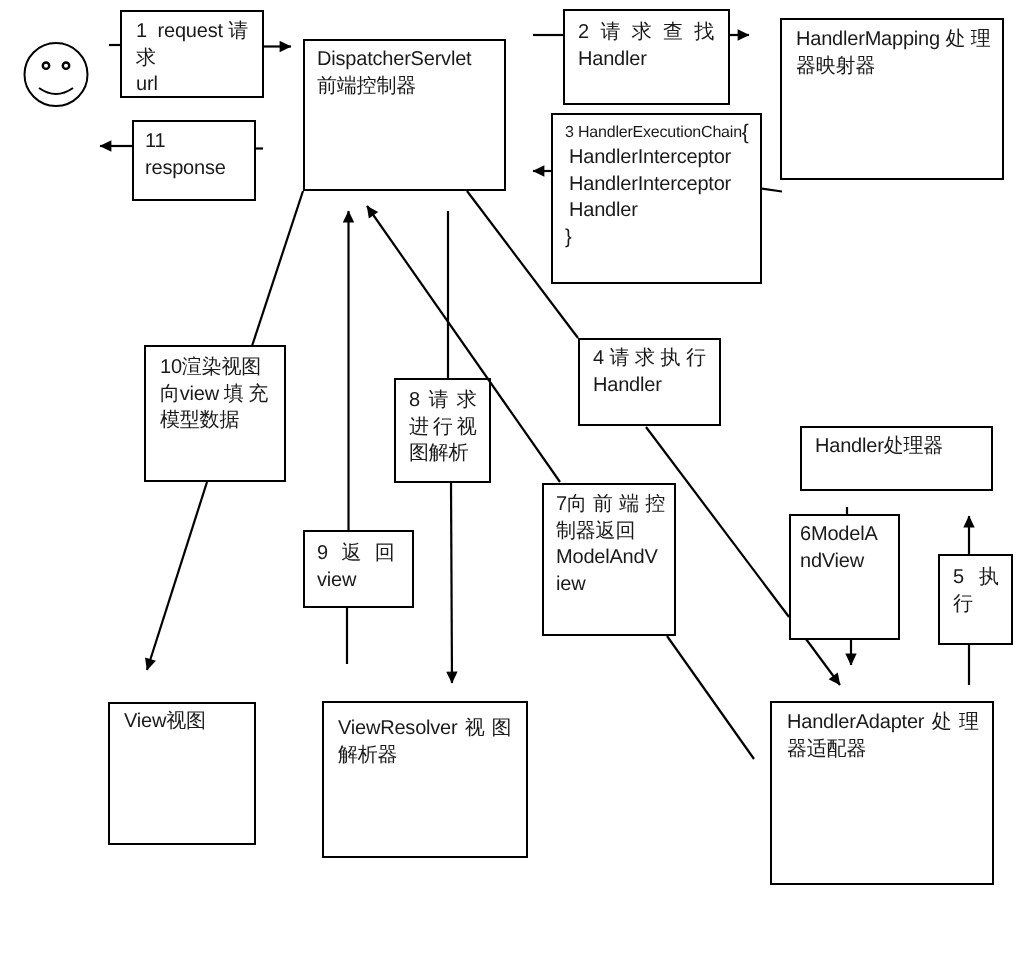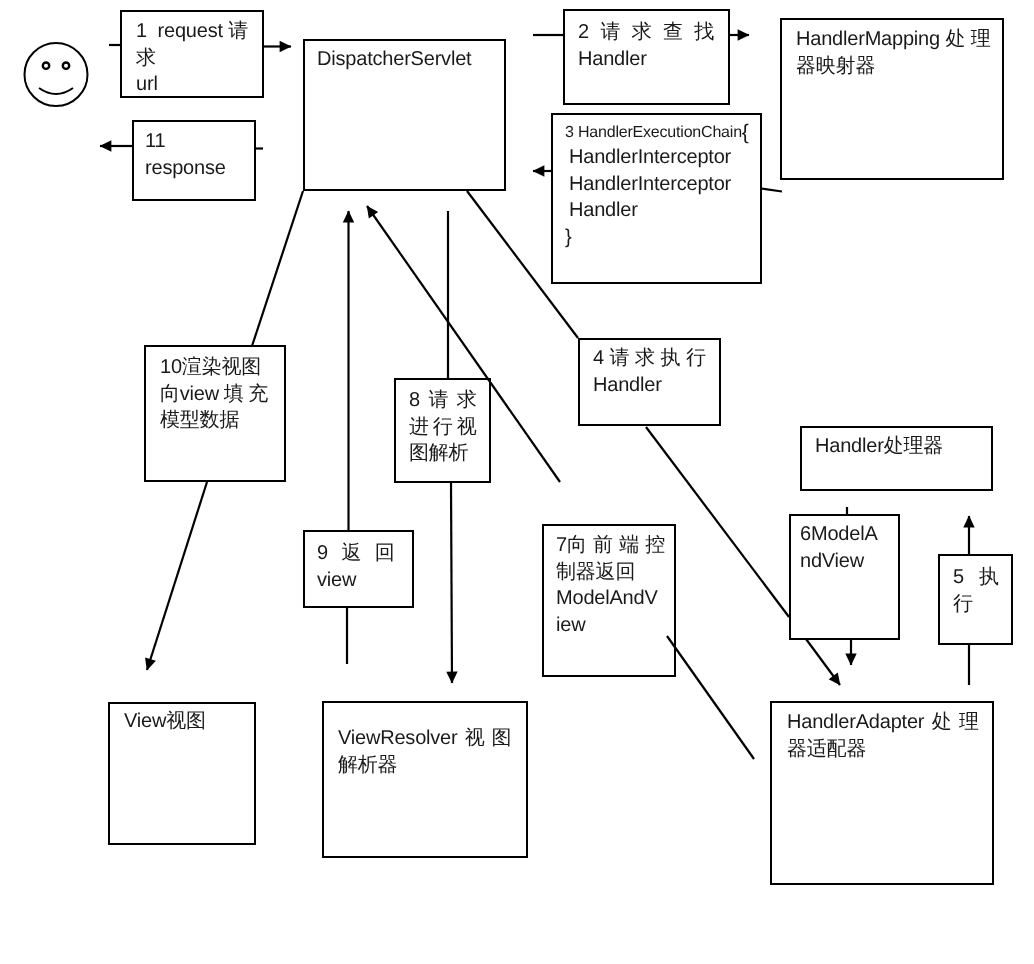--- a/index.html
+++ b/index.html
@@ -28,20 +28,21 @@
   <div class="node" style="left:120px;top:10px;width:144px;height:88px;">
     <div class="txt" style="left:13.6px;right:14.4px;top:5.9px;">
       <div class="ln just"><span>1</span><span>request 请</span></div>
       <div class="ln">求</div>
       <div class="ln">url</div>
     </div>
   </div>
   <div class="node" style="left:303px;top:18px;width:203px;height:152px;margin-top:21px;">
     <div class="txt" style="left:12.0px;right:8px;top:4.9px;">
       <div class="ln">DispatcherServlet</div>
+      <div class="ln">前端控制器</div>
     </div>
   </div>
   <div class="node" style="left:132px;top:120px;width:124px;height:81px;">
     <div class="txt" style="left:11.2px;right:8px;top:6.2px;">
       <div class="ln">11</div>
       <div class="ln">response</div>
     </div>
   </div>
   <div class="node" style="left:563px;top:9px;width:167px;height:96px;">
     <div class="txt" style="left:12.9px;right:14.0px;top:8.2px;">
@@ -80,21 +81,21 @@
       <div class="ln">6ModelA</div>
       <div class="ln">ndView</div>
     </div>
   </div>
   <div class="node" style="left:938px;top:554px;width:75px;height:91px;">
     <div class="txt" style="left:13.1px;right:12.1px;top:7.6px;">
       <div class="ln just"><span>5</span><span>执</span></div>
       <div class="ln">行</div>
     </div>
   </div>
-  <div class="node" style="left:542px;top:483px;width:134px;height:153px;margin-top:41px;">
+  <div class="node" style="left:542px;top:483px;width:134px;height:153px;">
     <div class="txt" style="left:12.0px;right:8.9px;top:5.8px;">
       <div class="ln just"><span>7向</span><span>前</span><span>端</span><span>控</span></div>
       <div class="ln">制器返回</div>
       <div class="ln">ModelAndV</div>
       <div class="ln">iew</div>
     </div>
   </div>
   <div class="node" style="left:394px;top:378px;width:97px;height:105px;">
     <div class="txt" style="left:12.5px;right:13.0px;top:7.3px;">
       <div class="ln just"><span>8</span><span>请</span><span>求</span></div>
@@ -114,21 +115,21 @@
       <div class="ln just"><span>向view</span><span>填</span><span>充</span></div>
       <div class="ln">模型数据</div>
     </div>
   </div>
   <div class="node" style="left:108px;top:702px;width:148px;height:143px;">
     <div class="txt" style="left:14.2px;right:8px;top:3.8px;">
       <div class="ln">View视图</div>
     </div>
   </div>
   <div class="node" style="left:322px;top:701px;width:206px;height:157px;">
-    <div class="txt" style="left:14.1px;right:14.5px;top:22px;">
+    <div class="txt" style="left:14.1px;right:14.5px;top:12px;">
       <div class="ln just"><span>ViewResolver</span><span>视</span><span>图</span></div>
       <div class="ln">解析器</div>
     </div>
   </div>
   <div class="node" style="left:770px;top:701px;width:224px;height:184px;">
     <div class="txt" style="left:15.4px;right:12.9px;top:5.8px;">
       <div class="ln just"><span>HandlerAdapter</span><span>处</span><span>理</span></div>
       <div class="ln">器适配器</div>
     </div>
   </div>

